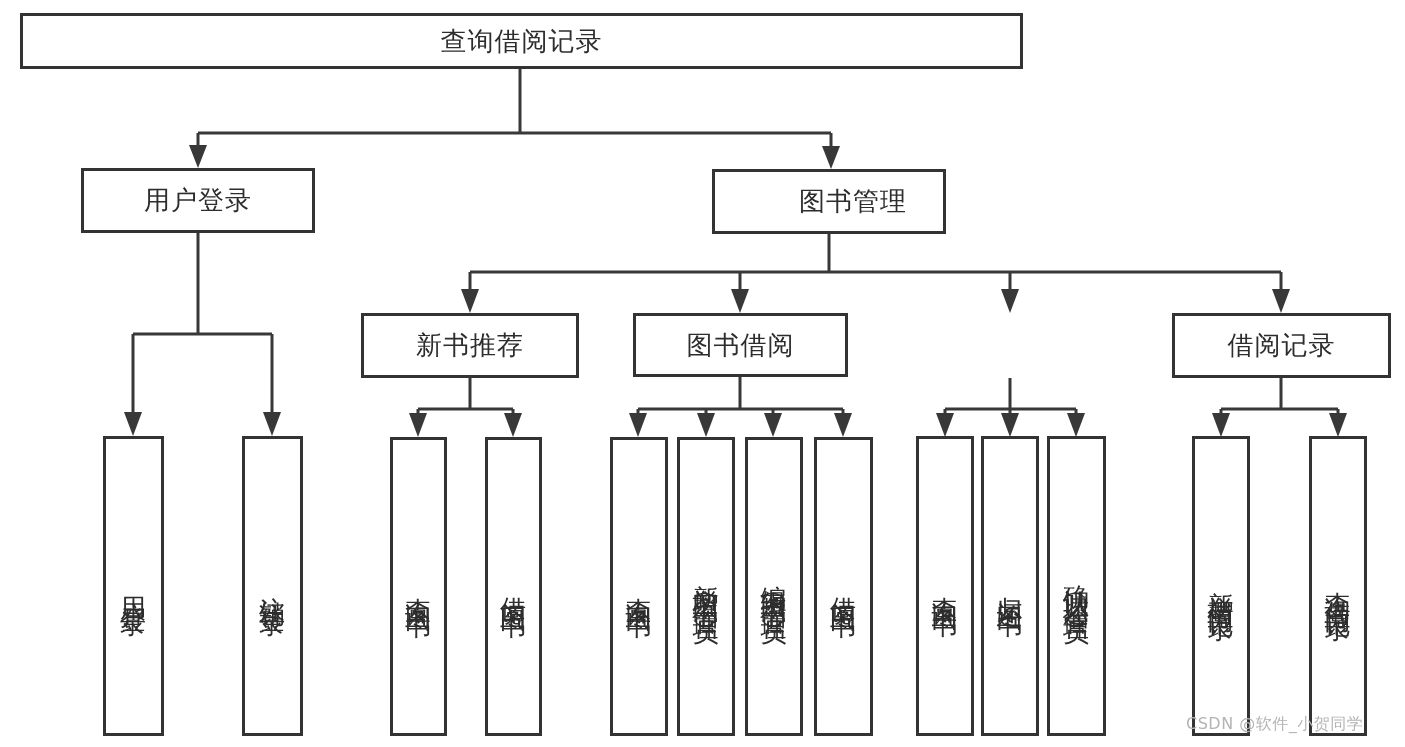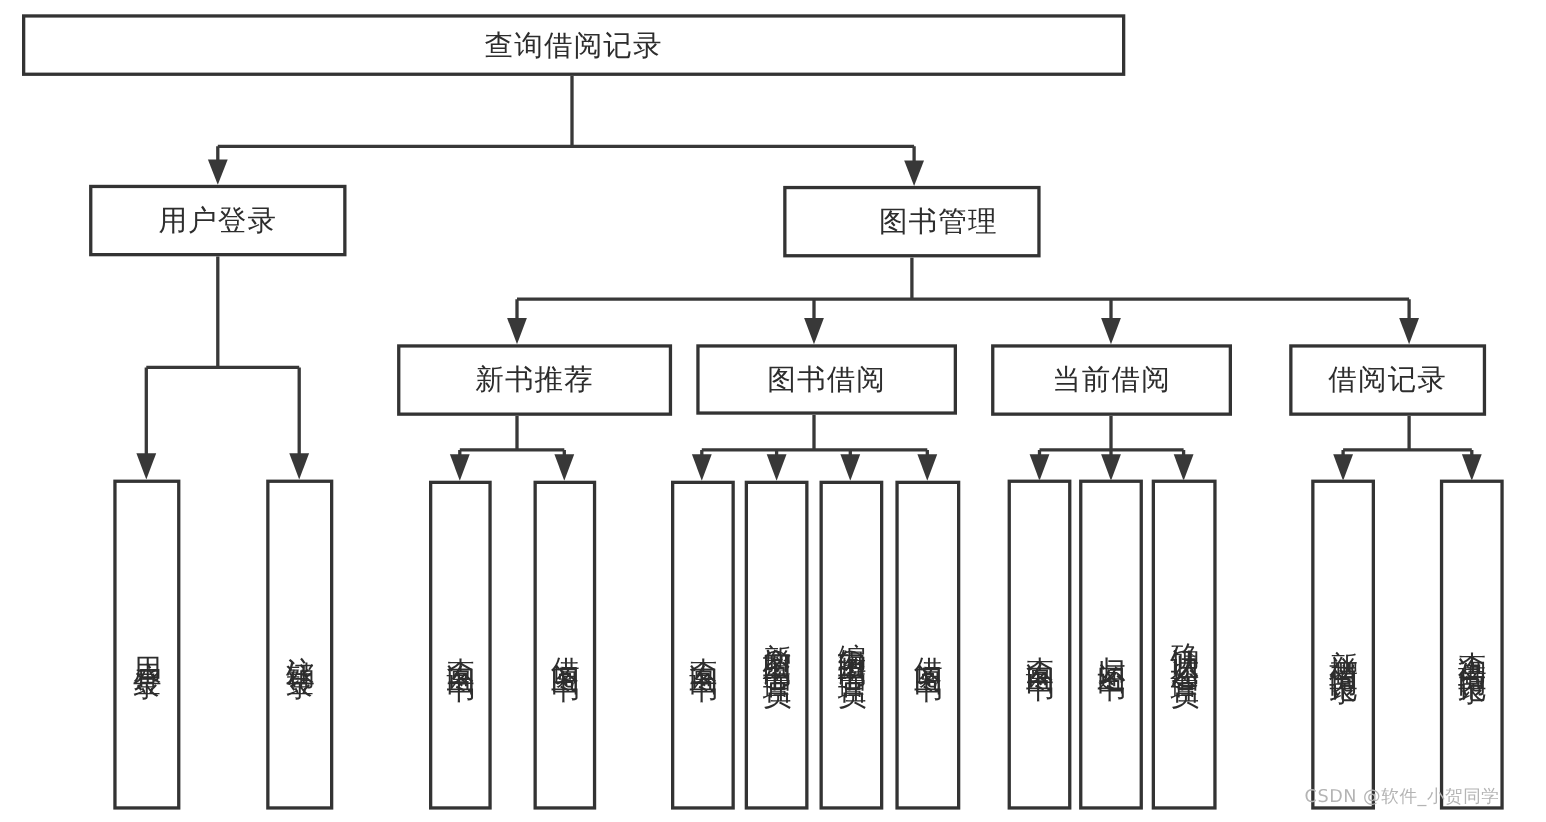--- a/index.html
+++ b/index.html
@@ -109,30 +109,27 @@
     <span class="hlbl">查询借阅记录</span>
   </div>
 
   <div class="box" style="left:81px; top:168px; width:234px; height:65px;">
     <span class="hlbl">用户登录</span>
   </div>
   <div class="box" style="left:712px; top:169px; width:234px; height:65px;padding-left:48px;">
     <span class="hlbl">图书管理</span>
   </div>
 
-  <div class="box" style="left:361px; top:313px; width:250px; height:65px;">
+  <div class="box" style="left:361px; top:313px; width:218px; height:65px;">
     <span class="hlbl">新书推荐</span>
   </div>
-  <div class="box" style="left:633px; top:313px; width:237px; height:64px;">
+  <div class="box" style="left:633px; top:313px; width:215px; height:64px;">
     <span class="hlbl">图书借阅</span>
   </div>
-  <div class="box" style="left:901px; top:313px; width:219px; height:65px;">
-    <span class="hlbl">当前借阅</span>
-  </div>
-  <div class="box" style="left:1172px; top:313px; width:179px; height:65px;">
+  <div class="box" style="left:1172px; top:313px; width:219px; height:65px;">
     <span class="hlbl">借阅记录</span>
   </div>
 
   <div class="box" style="left:103px; top:436px; width:61px; height:300px;">
     <span class="vlbl">用户登录</span>
   </div>
   <div class="box" style="left:242px; top:436px; width:61px; height:300px;">
     <span class="vlbl">注销登录</span>
   </div>
 

